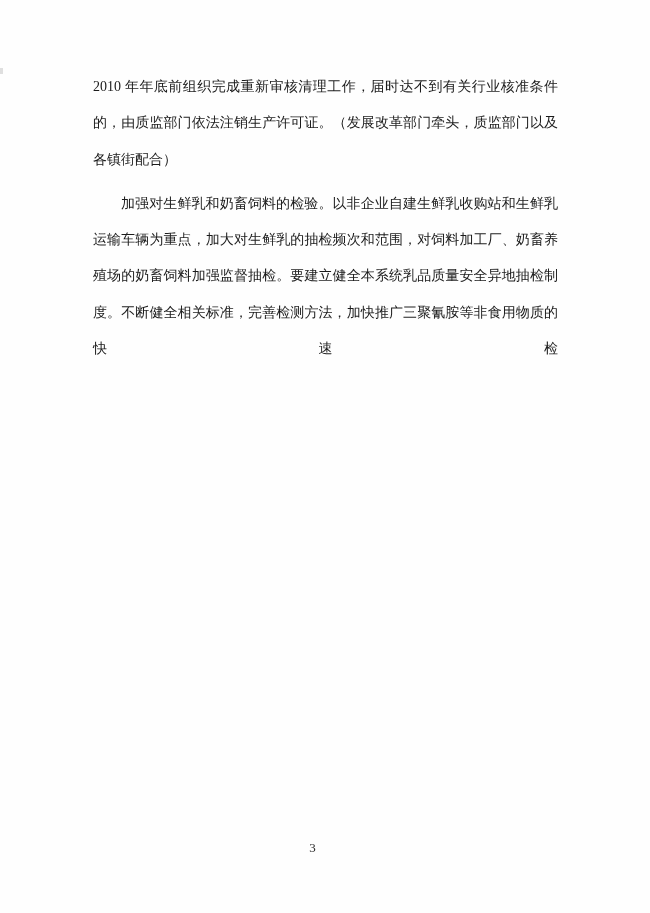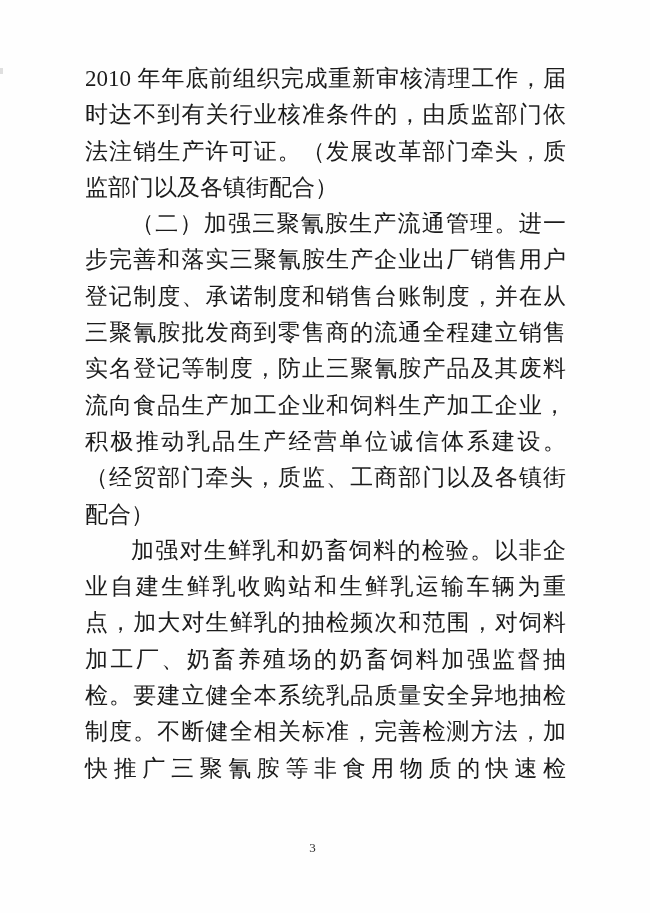--- a/index.html
+++ b/index.html
@@ -16,22 +16,22 @@
     font-family: "Liberation Serif", "DejaVu Serif", serif;
   }
   .content {
     position: absolute;
     left: 85px;
     top: 61px;
     width: 481px;
     color: #1b1b1b;
   }
   .para {
-    margin: 0;
-    font-size: 23px;
+    margin: 8px;
+    font-size: 14px;
     line-height: 36.3px;
     text-align: justify;
     text-justify: inter-character;
     word-break: break-all;
   }
   .para.indent {
     text-indent: 2em;
   }
   
   .para.continues {
@@ -59,18 +59,17 @@
   }
 </style>
 </head>
 <body>
 
 <div class="page">
   <div class="scan-speck"></div>
 
   <div class="content">
     <p class="para">2010 年年底前组织完成重新审核清理工作，届时达不到有关行业核准条件的，由质监部门依法注销生产许可证。（发展改革部门牵头，质监部门以及各镇街配合）</p>
-    <p class="para indent">（二）加强三聚氰胺生产流通管理。进一步完善和落实三聚氰胺生产企业出厂销售用户登记制度、承诺制度和销售台账制度，并在从三聚氰胺批发商到零售商的流通全程建立销售实名登记等制度，防止三聚氰胺产品及其废料流向食品生产加工企业和饲料生产加工企业，积极推动乳品生产经营单位诚信体系建设。（经贸部门牵头，质监、工商部门以及各镇街配合）</p>
     <p class="para indent continues">加强对生鲜乳和奶畜饲料的检验。以非企业自建生鲜乳收购站和生鲜乳运输车辆为重点，加大对生鲜乳的抽检频次和范围，对饲料加工厂、奶畜养殖场的奶畜饲料加强监督抽检。要建立健全本系统乳品质量安全异地抽检制度。不断健全相关标准，完善检测方法，加快推广三聚氰胺等非食用物质的快速检</p>
   </div>
 
   <div class="footer">3</div>
 </div>
 
 </body></html>

